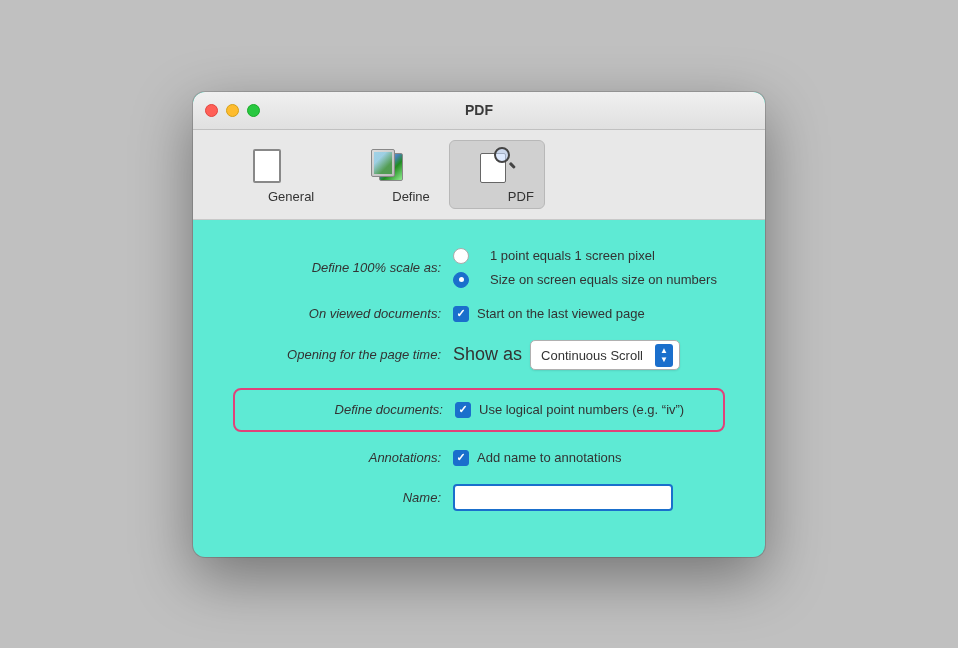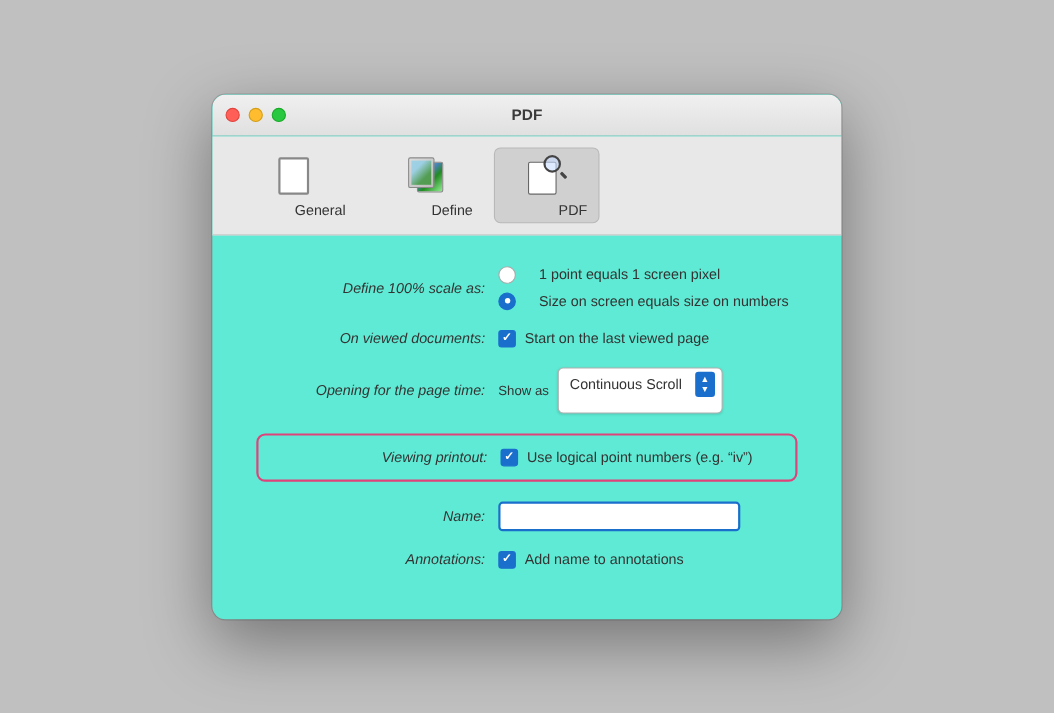--- a/index.html
+++ b/index.html
@@ -294,21 +294,21 @@
       text-align: center;
     }
 
     
     .dropdown {
       display: flex;
       align-items: center;
       background: white;
       border: 1px solid #b0b0b0;
       border-radius: 5px;
-      padding: 3px 6px 14px 10px;
+      padding: 3px 6px 2px 10px;
       font-size: 13px;
       color: #333;
       cursor: pointer;
       gap: 8px;
       box-shadow: 0 1px 2px rgba(0,0,0,0.1);
     }
 
     .dropdown-arrows {
       display: flex;
       flex-direction: column;
@@ -352,21 +352,21 @@
       border: 2px solid #1a6fcc;
       border-radius: 4px;
       padding: 4px 8px;
       font-size: 13px;
       width: 220px;
       outline: none;
       background: white;
     }
 
     .show-as-label {
-      font-size: 12px;
+      font-size: 18px;
       color: #333;
     }
   </style>
 </head>
 <body>
 
 <div class="window">
 
   <div class="titlebar">
     <div class="traffic-lights">
@@ -441,36 +441,36 @@
       <div class="settings-control">
         <span class="show-as-label">Show as</span>
         <div class="dropdown">
           <span>Continuous Scroll</span>
           <div class="dropdown-arrows"></div>
         </div>
       </div>
     </div>
 
     <div class="highlight-row">
-      <div class="settings-label highlight-row-label">Viewing printout:</div>
+      <div class="settings-label highlight-row-label">Define documents:</div>
       <div class="settings-control">
         <div class="checkbox checked"></div>
         <span class="checkbox-label">Use logical point numbers (e.g. “iv”)</span>
       </div>
     </div>
 
     <div class="settings-row">
-      <div class="settings-label">Name:</div>
-      <div class="settings-control">
-        <input class="text-input" type="text" value="" style="">
-      </div>
-    </div>
-
-    <div class="settings-row">
       <div class="settings-label">Annotations:</div>
       <div class="settings-control">
         <div class="checkbox checked"></div>
         <span class="checkbox-label">Add name to annotations</span>
       </div>
     </div>
 
+    <div class="settings-row">
+      <div class="settings-label">Name:</div>
+      <div class="settings-control">
+        <input class="text-input" type="text" value="" style="">
+      </div>
+    </div>
+
   </div>
 </div>
 
 </body></html>

